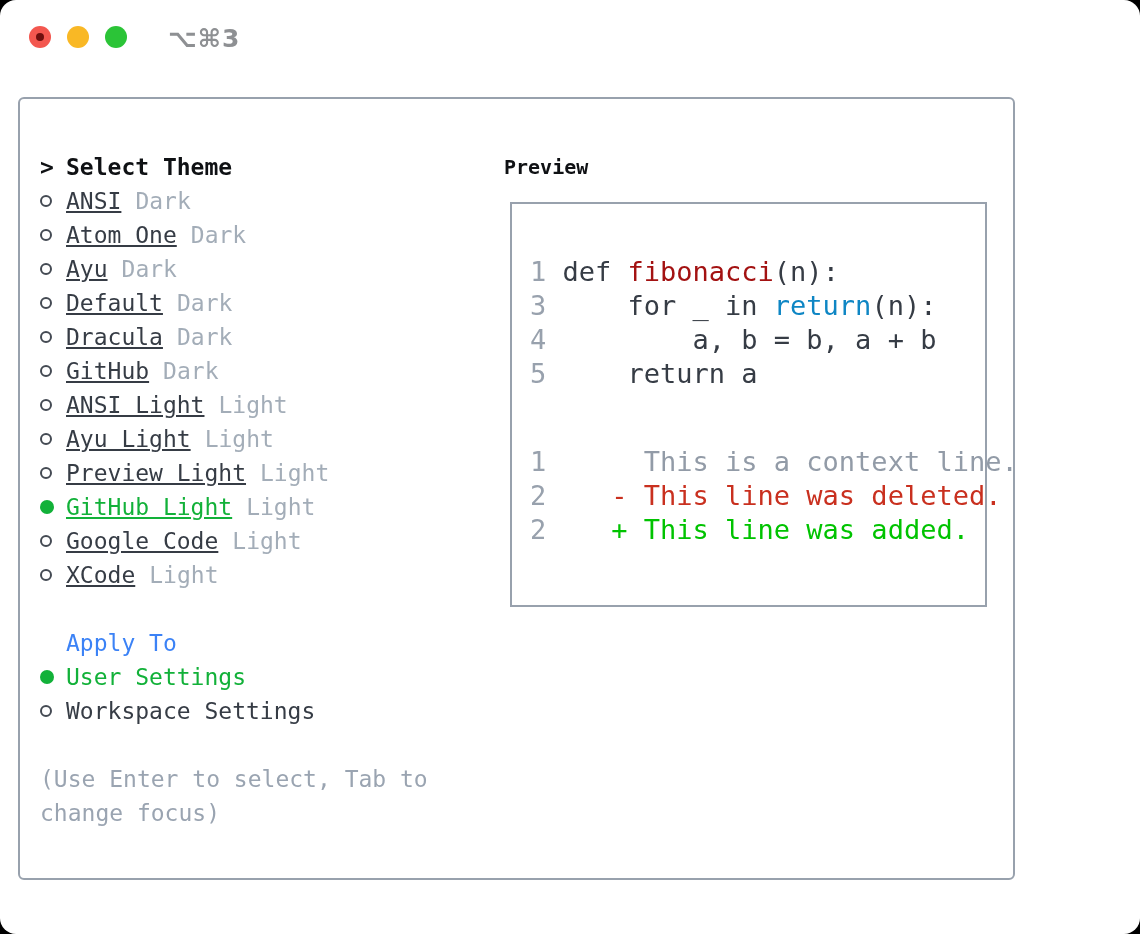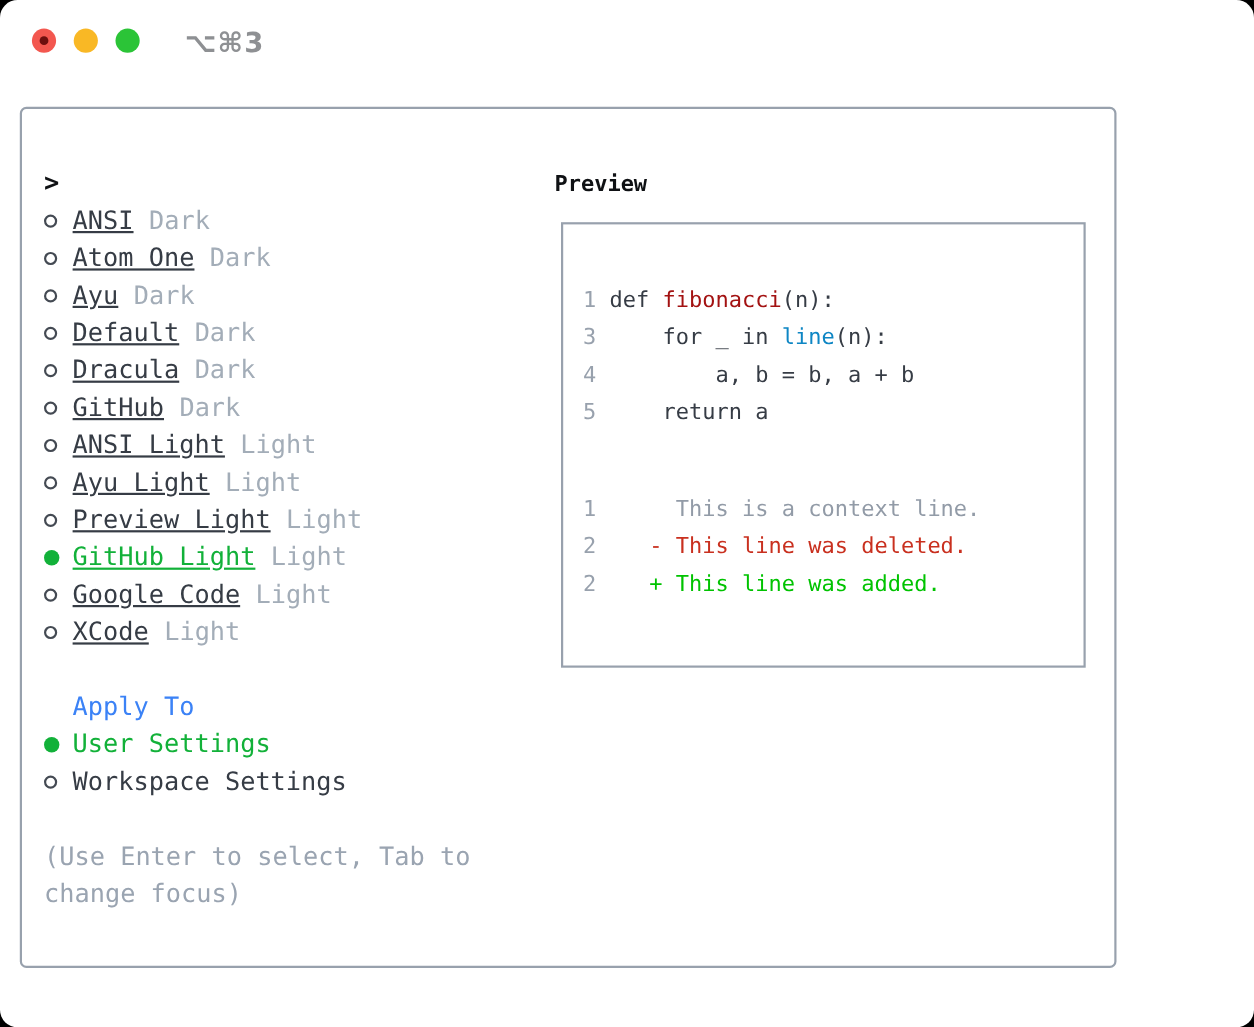--- a/index.html
+++ b/index.html
@@ -33,21 +33,21 @@
   .variant{color:#a3adb8;}
   .sel .name{color:#12b139;}
   .applyhdr{color:#3b82f6;}
   .opt-sel{color:#12b139;}
   .hint{margin-top:34px;color:#9aa4b1;white-space:normal;width:430px;}
   
   .preview-title{position:absolute;left:484px;top:51px;font-size:20px;line-height:34px;
     font-weight:bold;color:#0f1114;}
   .preview-box{position:absolute;left:490px;top:103px;width:473px;height:401px;
     border:2px solid #98a1ad;background:#fff;}
-  .codeblock{position:absolute;left:18px;top:51px;font-size:20px;line-height:34px;}
+  .codeblock{position:absolute;left:18px;top:51px;font-size:27px;line-height:34px;}
   .cl{white-space:pre;height:34px;}
   .ln{color:#98a1ad;}
   .code{color:#363c45;}
   .fn{color:#a31212;}
   .builtin{color:#0e86c4;}
   .lit{color:#0d8585;}
   .diffblock{margin-top:54px;}
   .ctx{color:#929ba7;}
   .del{color:#c9301f;}
   .add{color:#00c300;}
@@ -62,20 +62,21 @@
     <span class="light yellow"></span>
     <span class="light green"></span>
     <span class="tb-title">⌥⌘3</span>
   </div>
 
   <div class="panel">
 
     <div class="leftcol">
       <div class="row">
         <span class="markslot"><span class="prompt">&gt;</span></span>
+        <span class="h-title">Select Theme</span>
       </div>
 
       <div class="row">
         <span class="markslot"><span class="ring"></span></span>
         <span class="name">ANSI</span>
         <span class="variant">Dark</span>
       </div>
       <div class="row">
         <span class="markslot"><span class="ring"></span></span>
         <span class="name">Atom One</span>
@@ -148,21 +149,21 @@
       </div>
 
       <div class="hint">(Use Enter to select, Tab to change focus)</div>
     </div>
 
     <div class="preview-title">Preview</div>
 
     <div class="preview-box">
       <div class="codeblock">
         <div class="cl"><span class="ln">1</span><span class="code"> def </span><span class="fn">fibonacci</span><span class="code">(n):</span></div>
-        <div class="cl"><span class="ln">3</span><span class="code">     for _ in </span><span class="builtin">line</span><span class="code">(n):</span></div>
+        <div class="cl"><span class="ln">3</span><span class="code">     for _ in </span><span class="builtin">return</span><span class="code">(n):</span></div>
         <div class="cl"><span class="ln">4</span><span class="code">         a, b = b, a + b</span></div>
         <div class="cl"><span class="ln">5</span><span class="code">     return a</span></div>
 
         <div class="diffblock">
           <div class="cl"><span class="ln">1</span><span class="ctx">      This is a context line.</span></div>
           <div class="cl"><span class="ln">2</span><span class="del">    - This line was deleted.</span></div>
           <div class="cl"><span class="ln">2</span><span class="add">    + This line was added.</span></div>
         </div>
       </div>
     </div>

